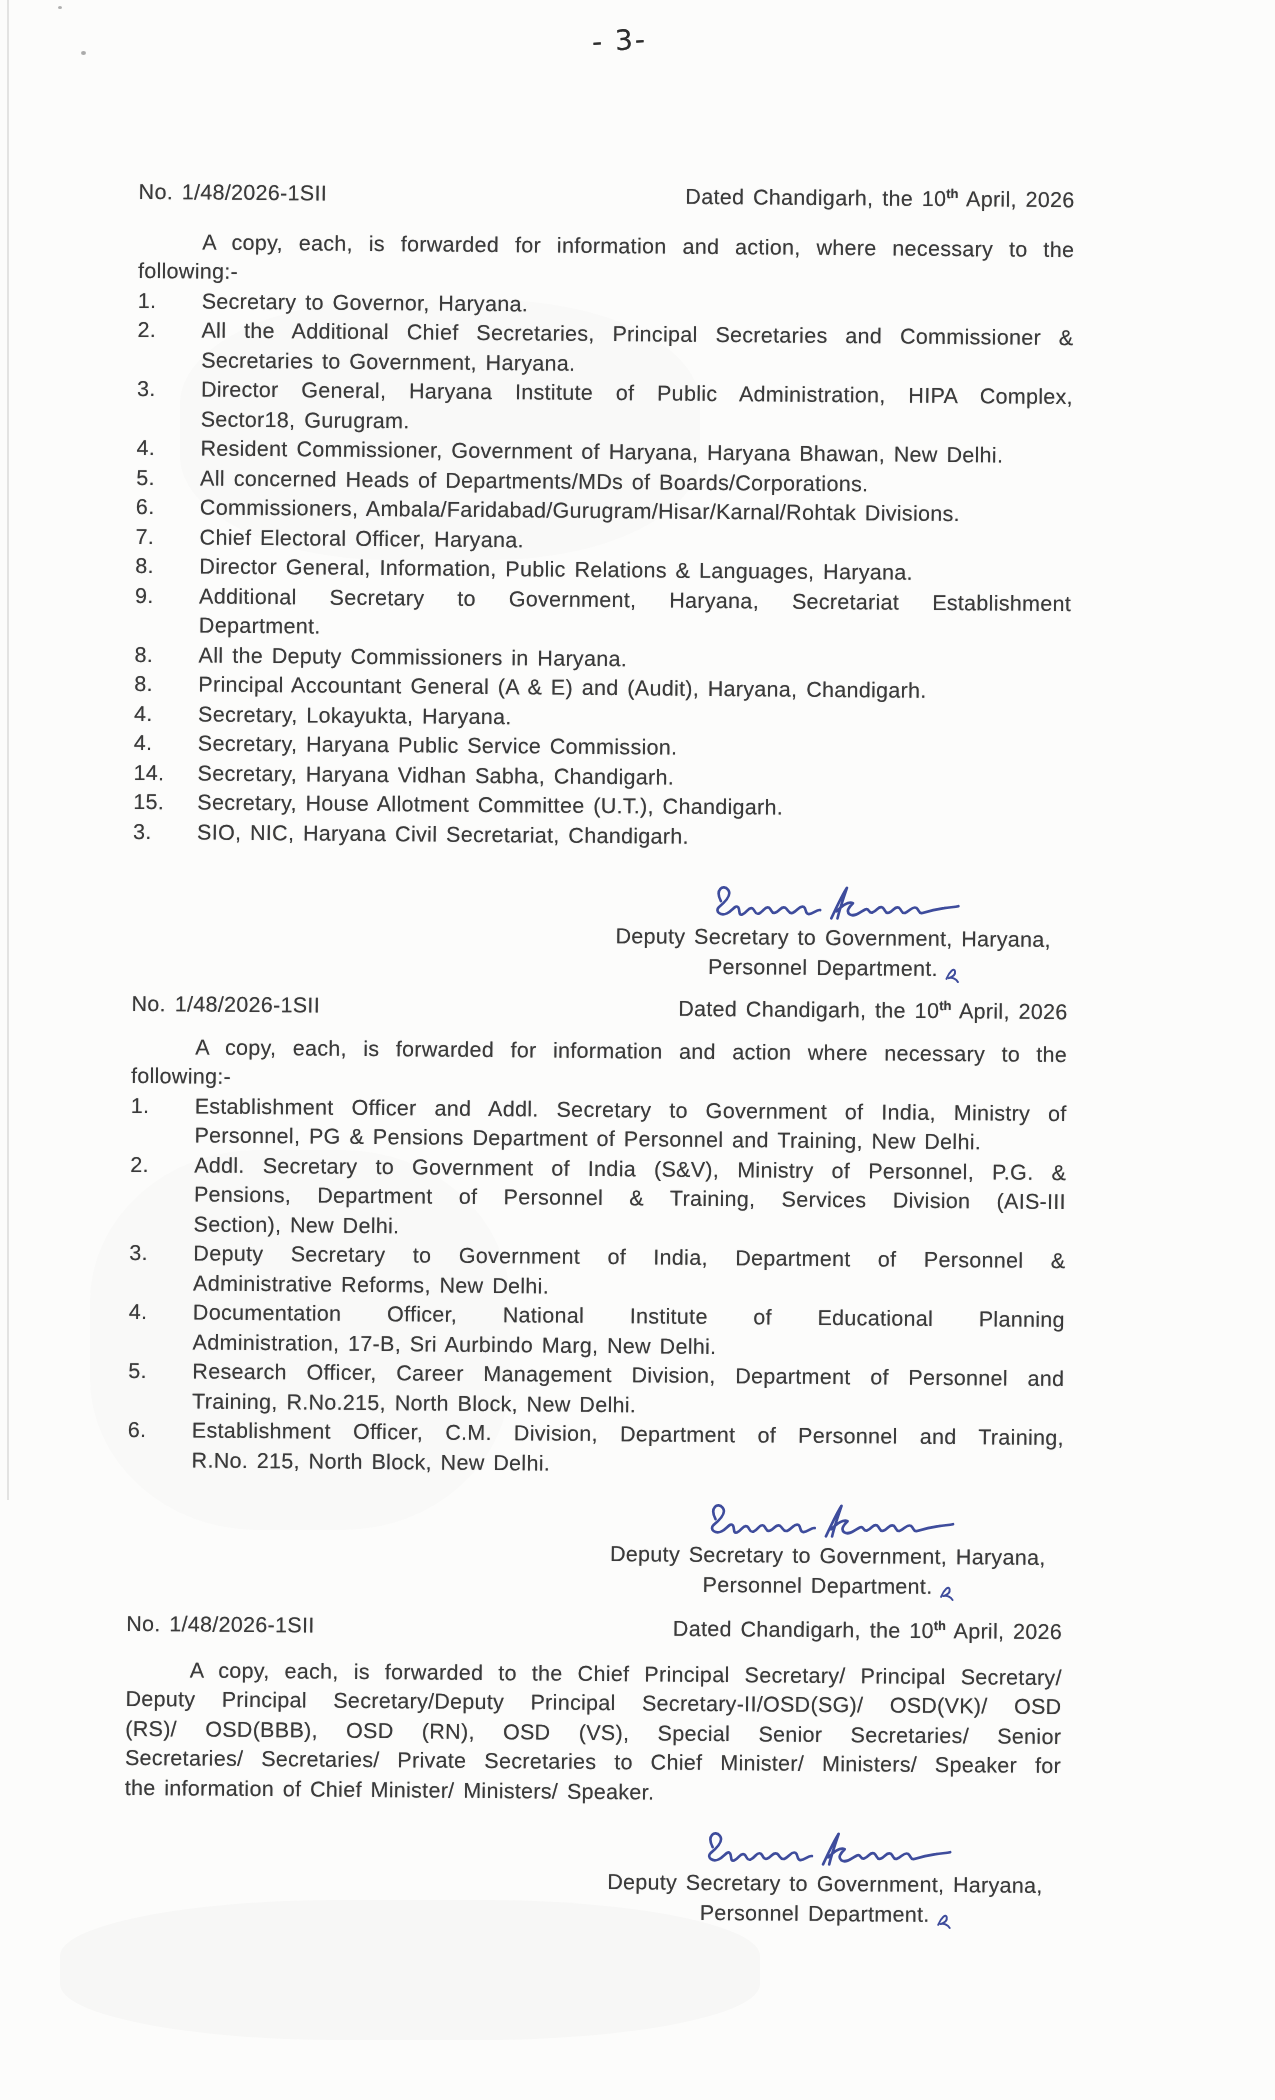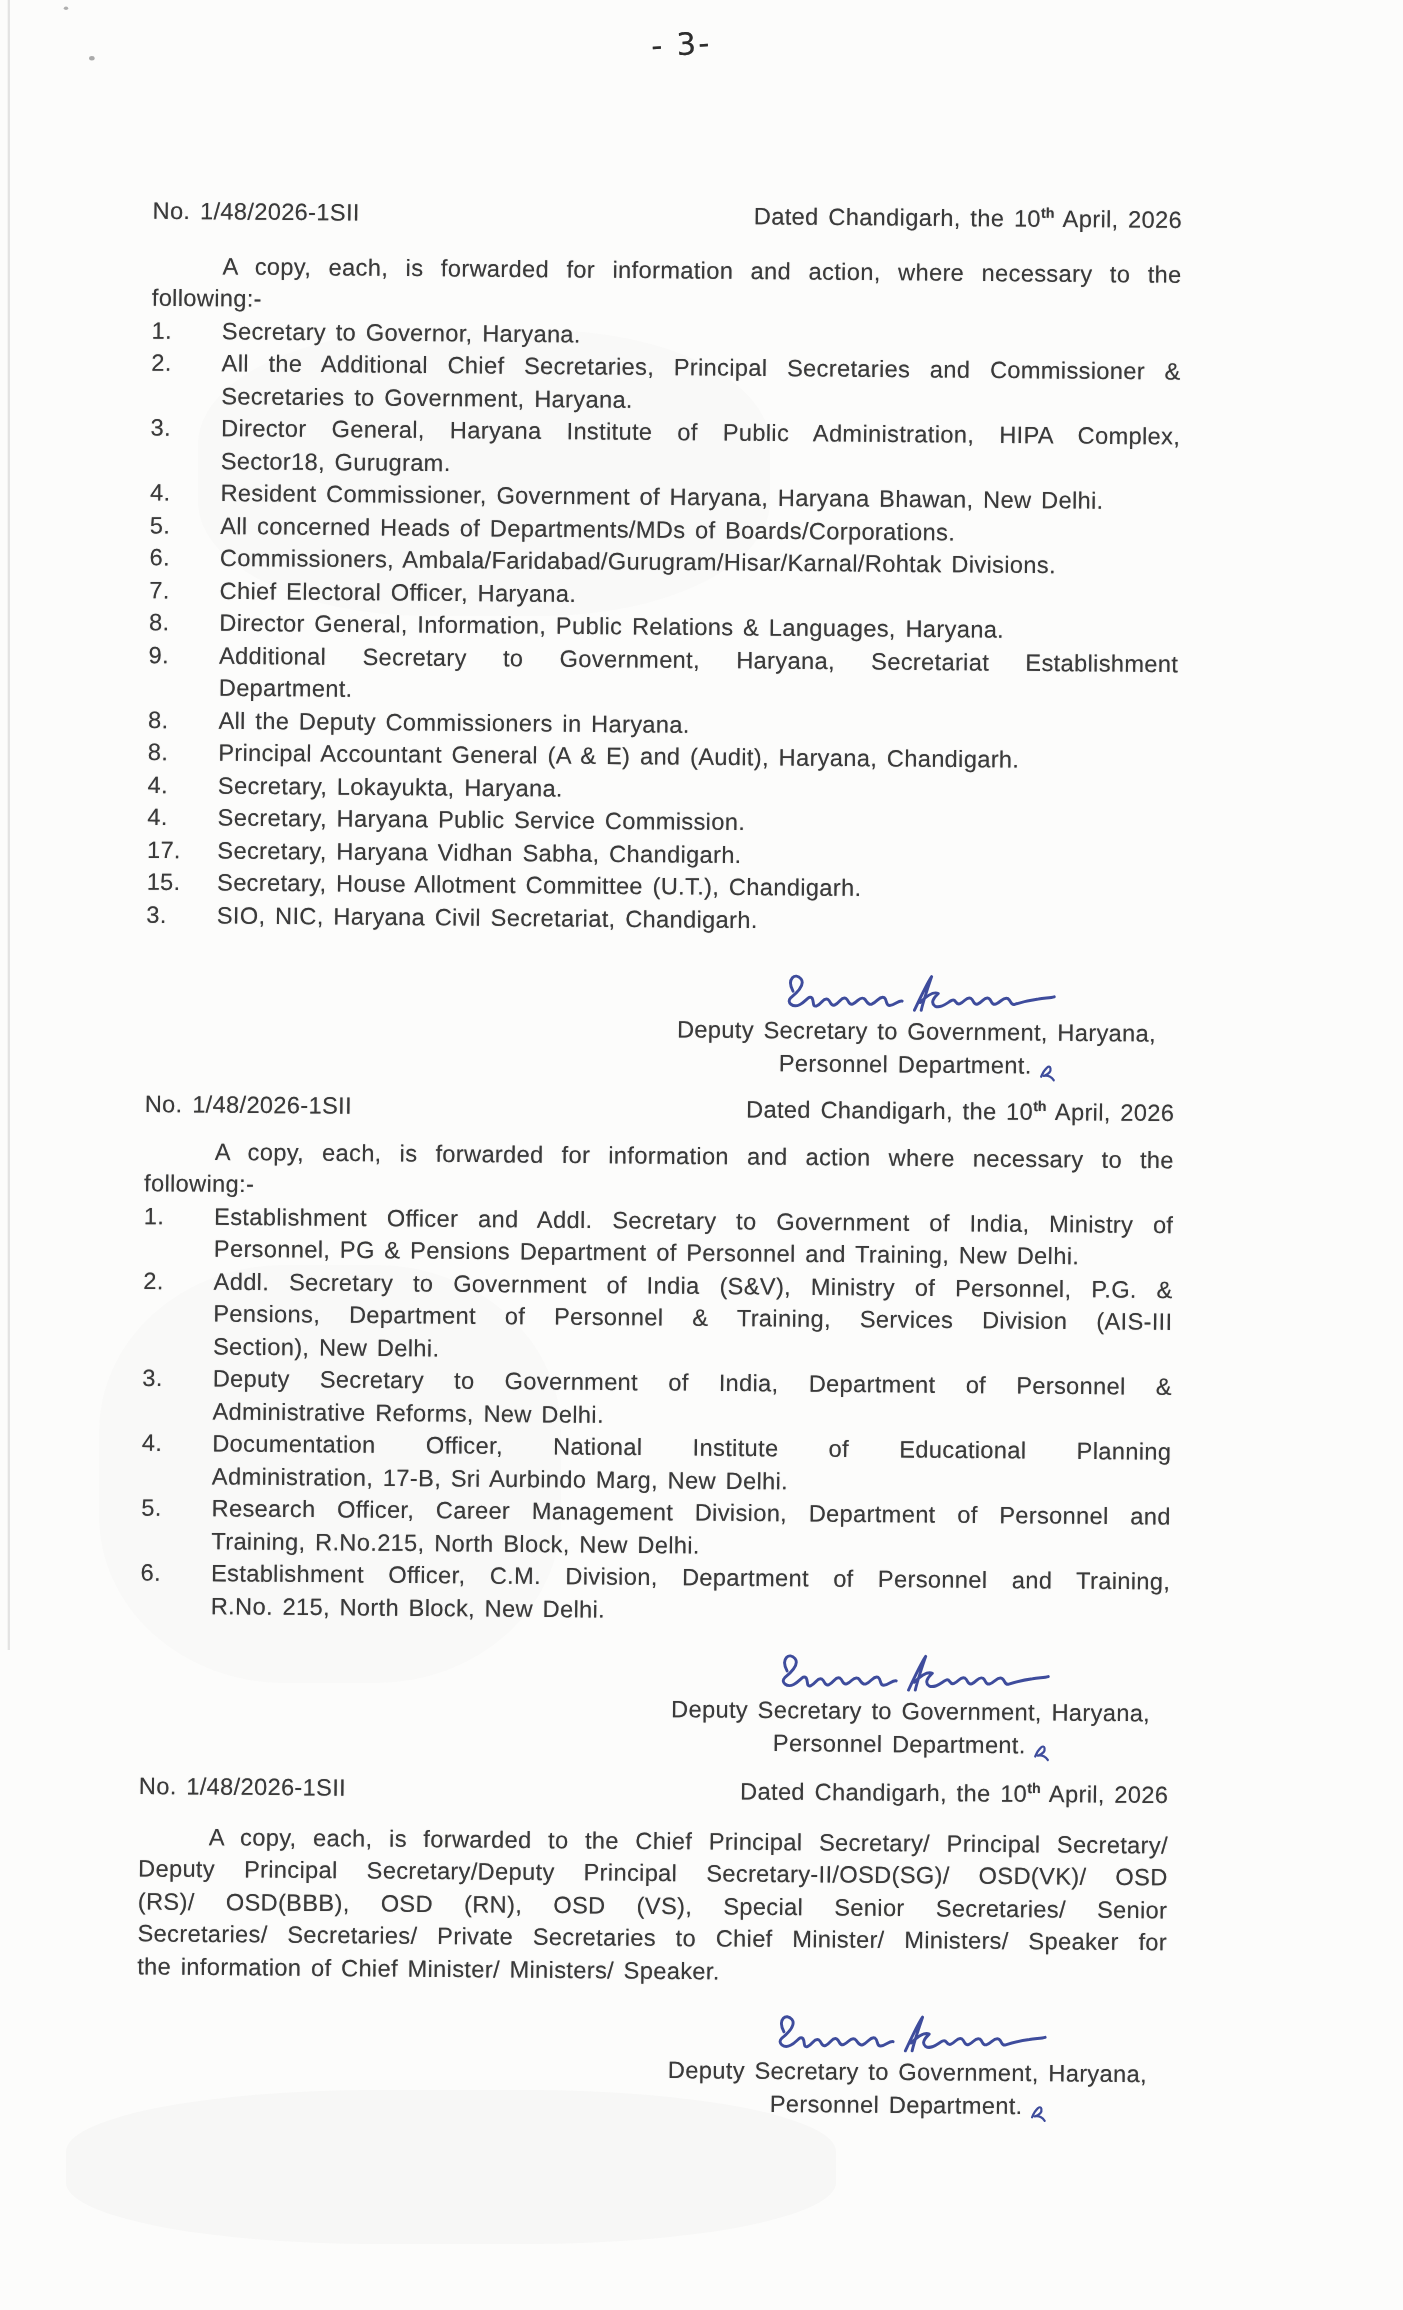--- a/index.html
+++ b/index.html
@@ -168,21 +168,21 @@
             <span class="jl">Secretary, Lokayukta, Haryana.</span>
           </span>
         </div>
       <div class="item">
           <span class="num">4.</span>
           <span class="txt">
             <span class="jl">Secretary, Haryana Public Service Commission.</span>
           </span>
         </div>
       <div class="item">
-          <span class="num">17.</span>
+          <span class="num">14.</span>
           <span class="txt">
             <span class="jl">Secretary, Haryana Vidhan Sabha, Chandigarh.</span>
           </span>
         </div>
       <div class="item">
           <span class="num">15.</span>
           <span class="txt">
             <span class="jl">Secretary, House Allotment Committee (U.T.), Chandigarh.</span>
           </span>
         </div>

